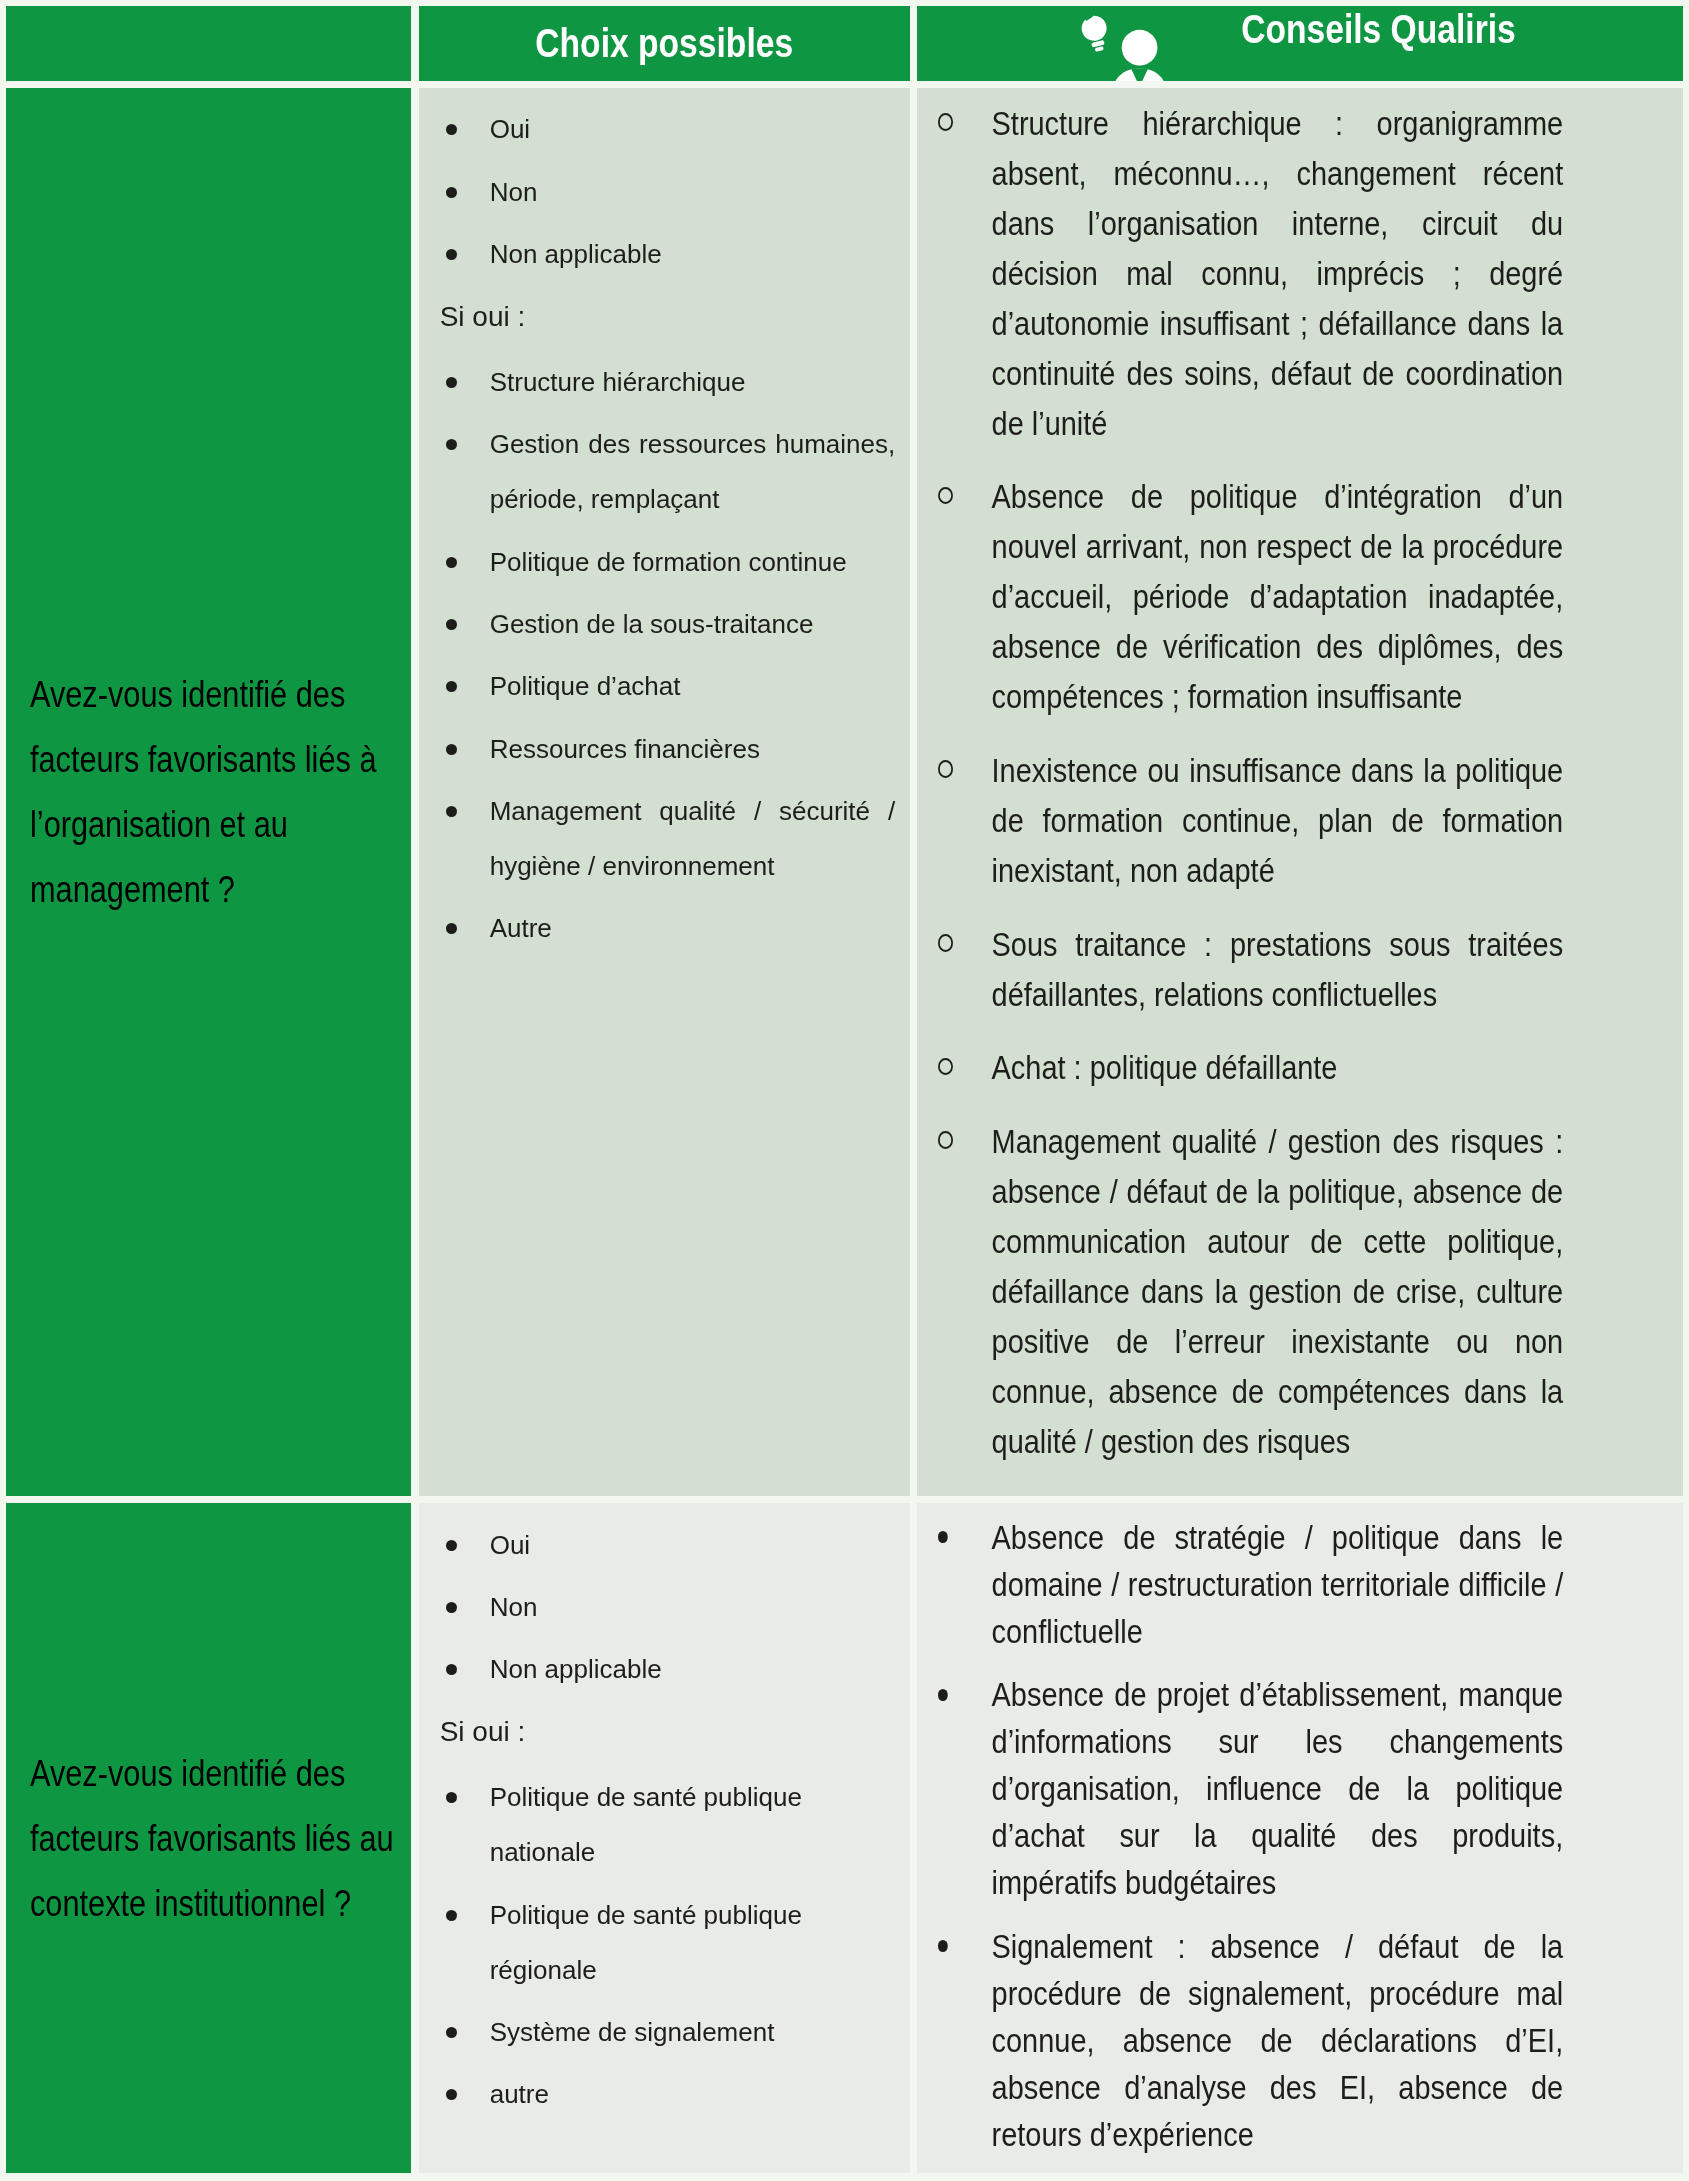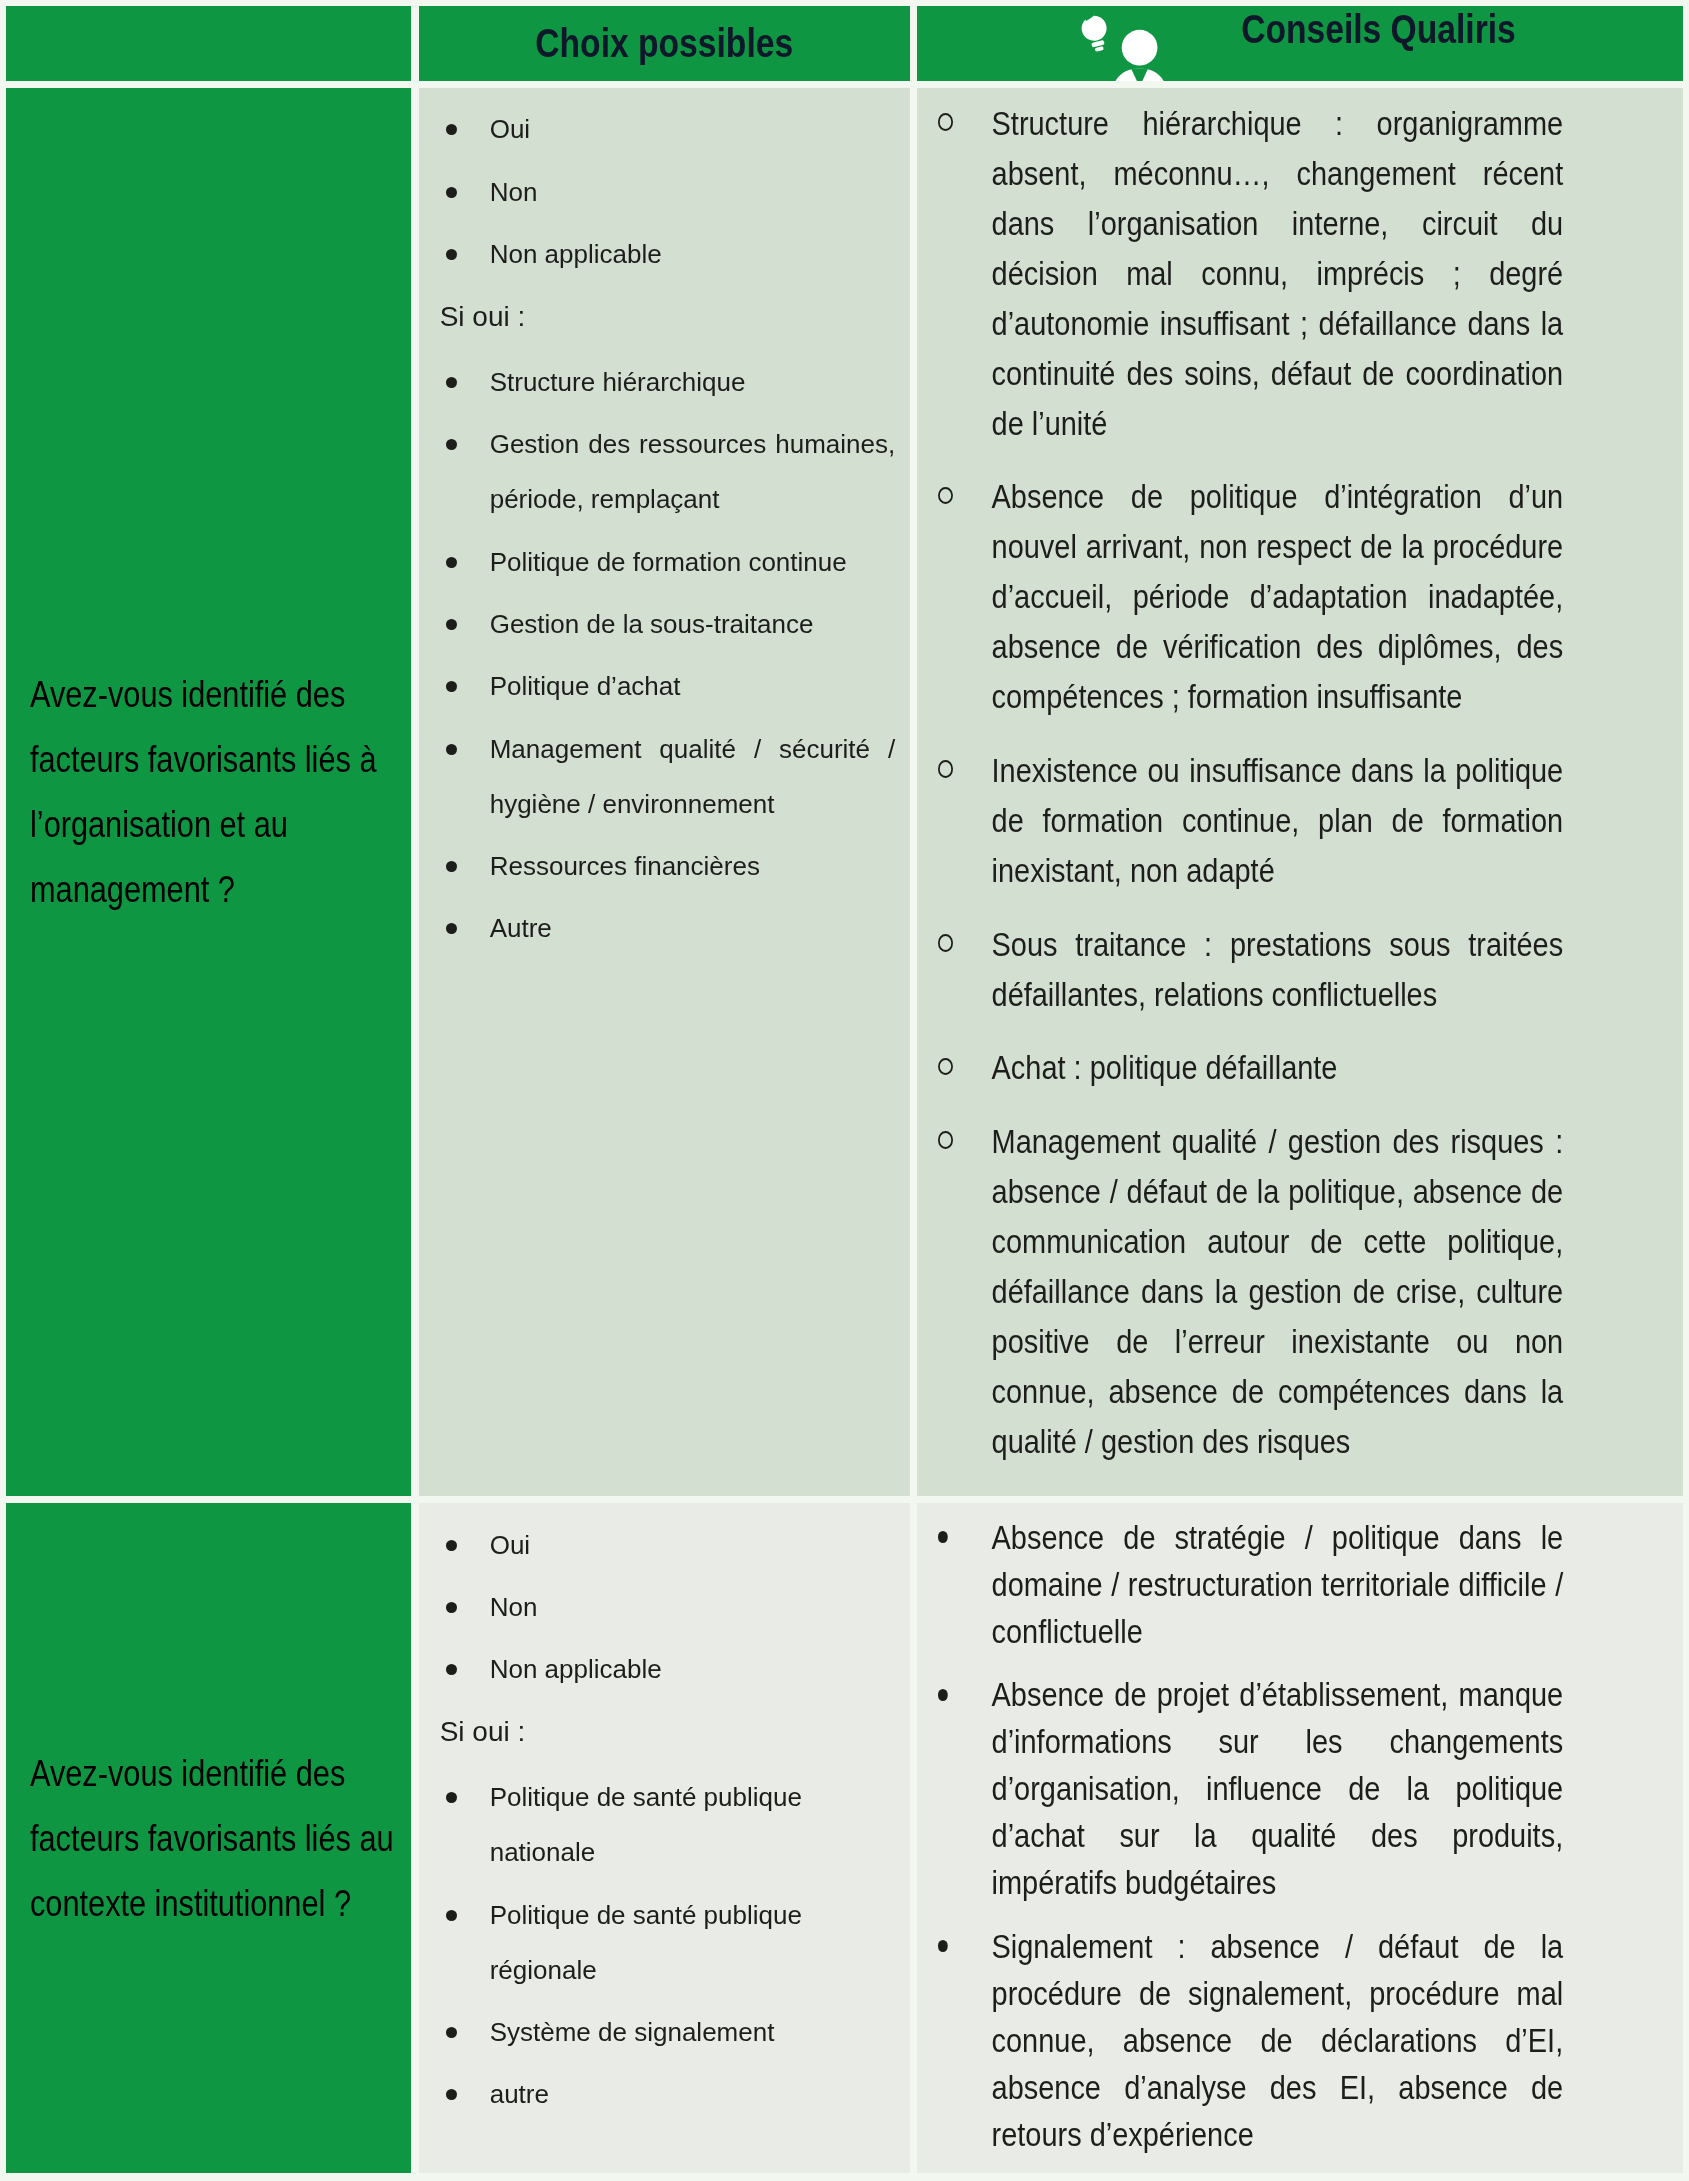--- a/index.html
+++ b/index.html
@@ -13,21 +13,21 @@
     gap:7.3px;
     padding:5.5px 6.4px 9px 6.4px;
     background:#f2f8f0; }
 
   .cell { overflow:hidden; }
   .green { background:#0f9642; }
   .bg1   { background:#d3dfd0; }
   .bg2   { background:#e9ebe6; }
 
   
-  .hcell { display:flex; align-items:center; justify-content:center; color:#0f172a; }
+  .hcell { display:flex; align-items:center; justify-content:center; color:#ffffff; }
   .htext { font-size:41px; font-weight:bold; letter-spacing:0px; white-space:nowrap;
            transform:scaleX(0.82); }
   .hgroup { display:flex; align-items:flex-start; transform:translateX(9px); }
   .icon-wrap { position:relative; width:109px; height:75px; margin-right:31px; flex:none; }
   .icon-wrap svg { position:absolute; top:7.3px; left:0; }
 
   
   .qcell { display:flex; flex-direction:column; justify-content:center;
            padding:0 9px 0 23.6px; color:#000000; }
   .qtext { font-size:37px; line-height:65px; width:121%;
@@ -94,22 +94,22 @@
       <li>Non</li>
       <li>Non applicable</li>
     </ul>
     <div class="si-oui">Si oui :</div>
     <ul class="choices">
       <li>Structure hiérarchique</li>
       <li>Gestion des ressources humaines, période, remplaçant</li>
       <li>Politique de formation continue</li>
       <li>Gestion de la sous-traitance</li>
       <li>Politique d’achat</li>
+      <li>Ressources financières</li>
       <li>Management qualité / sécurité / hygiène / environnement</li>
-      <li>Ressources financières</li>
       <li>Autre</li>
     </ul>
   </div>
 
   <div class="cell bg1 kcell">
     <div class="kinner">
       <ul class="conseils hollow">
         <li>Structure hiérarchique : organigramme absent, méconnu…, changement récent dans l’organisation interne, circuit du décision mal connu, imprécis ; degré d’autonomie insuffisant ; défaillance dans la continuité des soins, défaut de coordination de l’unité</li>
         <li>Absence de politique d’intégration d’un nouvel arrivant, non respect de la procédure d’accueil, période d’adaptation inadaptée, absence de vérification des diplômes, des compétences ; formation insuffisante</li>
         <li>Inexistence ou insuffisance dans la politique de formation continue, plan de formation inexistant, non adapté</li>

